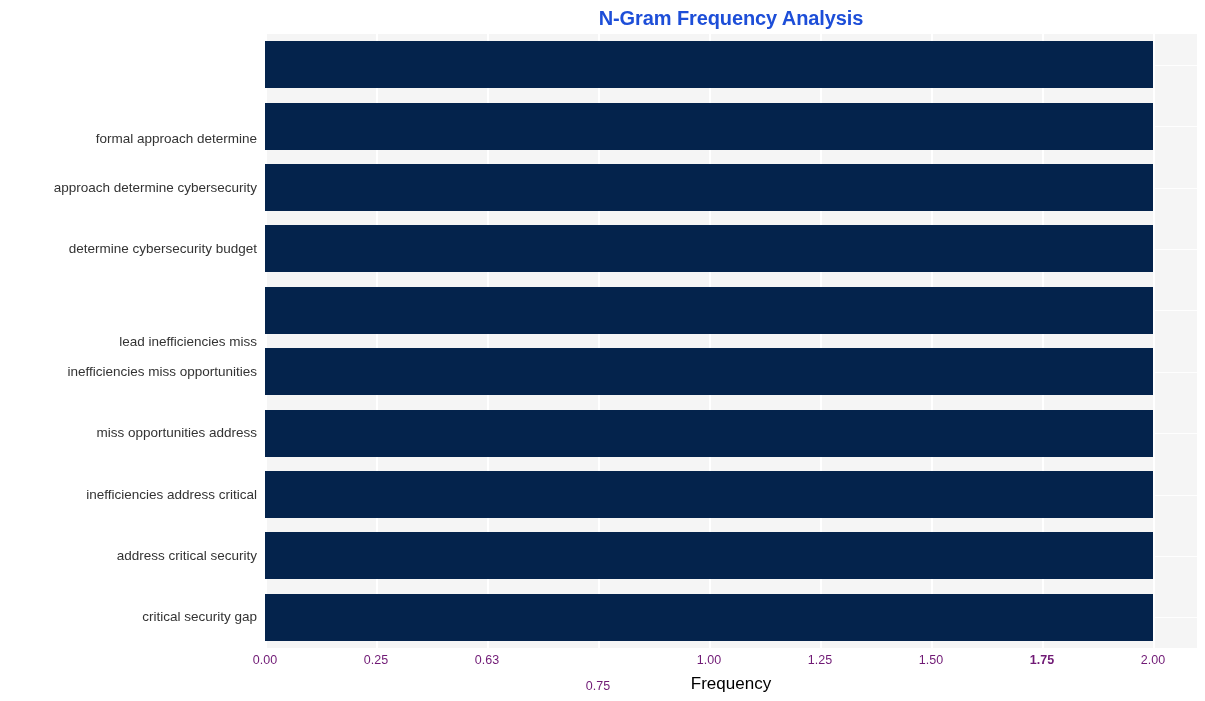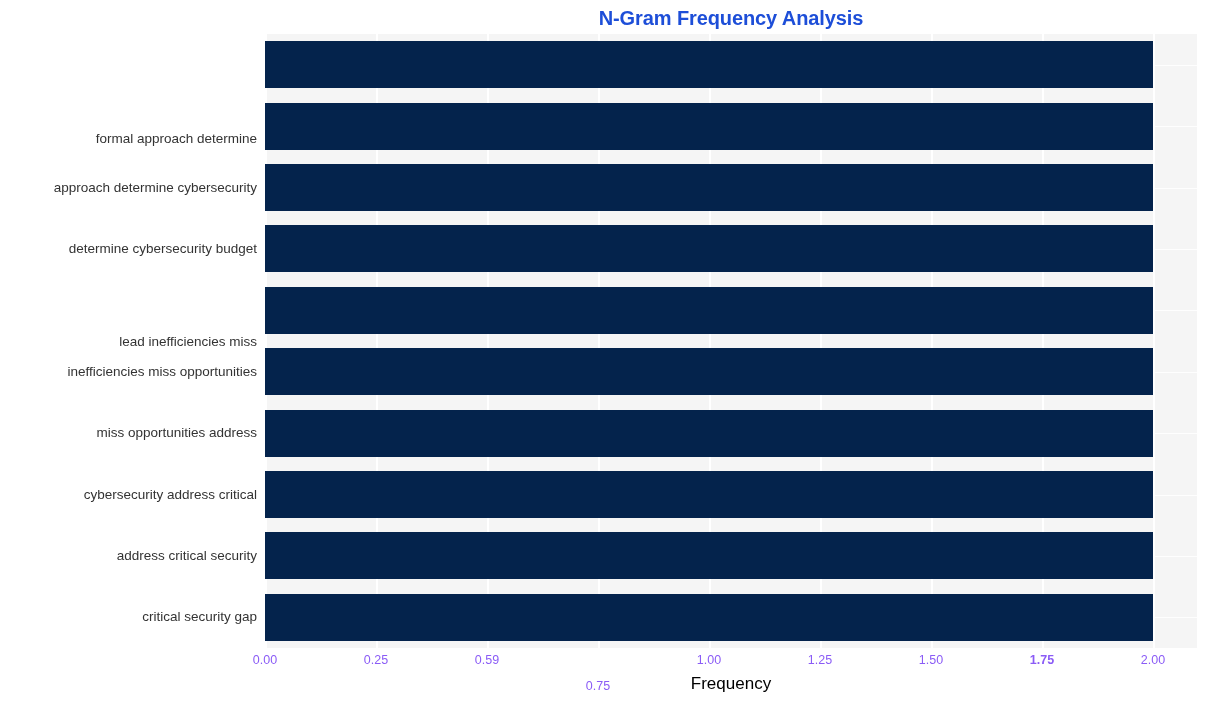--- a/index.html
+++ b/index.html
@@ -85,21 +85,21 @@
     width: 932px;
     height: 20px;
   }
   .xtick {
     position: absolute;
     top: 0;
     width: 80px;
     margin-left: -40px;
     text-align: center;
     font-size: 12.5px;
-    color: #8b5cf6;
+    color: #701a75;
     line-height: 16px;
   }
   #xaxis-label {
     position: absolute;
     left: 265px;
     top: 675px;
     width: 932px;
     text-align: center;
     font-size: 17px;
     color: #000000;
@@ -145,29 +145,29 @@
       <div class="bar" title="critical security gap: 2" style="width: 888px; top: 560px; background: rgb(4, 35, 76);"></div>
     </div>
 
   <div id="ylabels">
       <div class="ylabel" style="top: 97px;">formal approach determine</div>
       <div class="ylabel" style="top: 146px;">approach determine cybersecurity</div>
       <div class="ylabel" style="top: 207px;">determine cybersecurity budget</div>
       <div class="ylabel" style="top: 276px; margin-top: 24px;">lead inefficiencies miss</div>
       <div class="ylabel" style="top: 330px;">inefficiencies miss opportunities</div>
       <div class="ylabel" style="top: 391px;">miss opportunities address</div>
-      <div class="ylabel" style="top: 453px;">cybersecurity address critical</div>
+      <div class="ylabel" style="top: 453px;">inefficiencies address critical</div>
       <div class="ylabel" style="top: 514px;">address critical security</div>
       <div class="ylabel" style="top: 575px;">critical security gap</div>
     </div>
 
   <div id="xticks">
       <div class="xtick" style="left: 0px;">0.00</div>
       <div class="xtick" style="left: 111px;">0.25</div>
-      <div class="xtick" style="left: 222px;">0.59</div>
+      <div class="xtick" style="left: 222px;">0.63</div>
       <div class="xtick" style="left: 333px; margin-top: 26px;">0.75</div>
       <div class="xtick" style="left: 444px;">1.00</div>
       <div class="xtick" style="left: 555px;">1.25</div>
       <div class="xtick" style="left: 666px;">1.50</div>
       <div class="xtick" style="left: 777px; font-weight: bold;">1.75</div>
       <div class="xtick" style="left: 888px;">2.00</div>
     </div>
 
   <div id="xaxis-label">Frequency</div>
 

